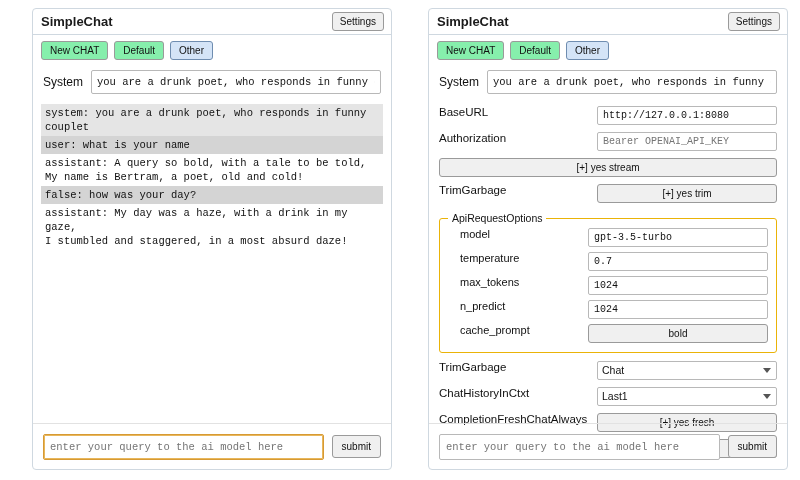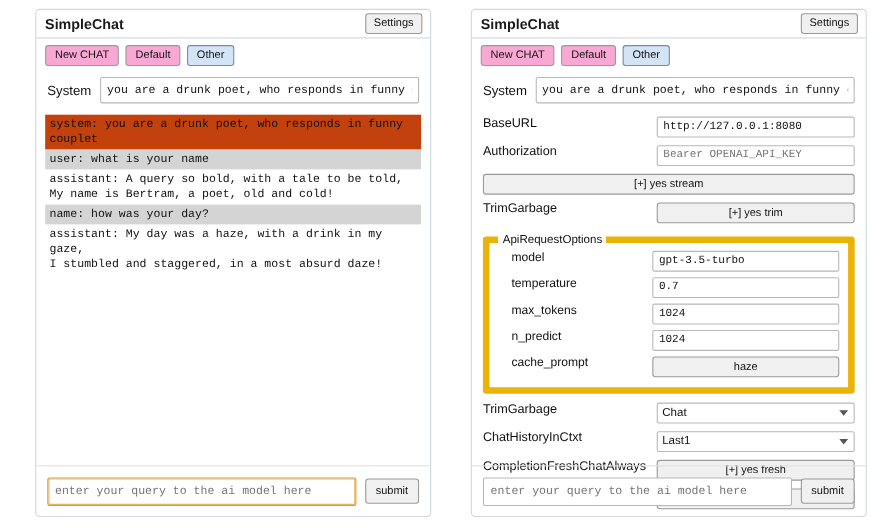--- a/index.html
+++ b/index.html
@@ -63,21 +63,21 @@
 
   .toolbar {
     padding: 6px 8px 4px 8px;
     display: flex;
     gap: 6px;
     align-items: center;
   }
   .tbtn {
     font-size: 10px;
     padding: 2px 8px;
-    background: #f9a8d4;
+    background: #86efac;
     border: 1px solid #9a9a9a;
     border-radius: 3px;
     color: #111;
     cursor: pointer;
     line-height: 13px;
   }
   .tbtn.active {
     background: #d4e4f7;
     border-color: #6f8db0;
   }
@@ -109,21 +109,21 @@
   .chat-area {
     margin: 2px 8px 0 8px;
     height: 318px;
     overflow: hidden;
     font-family: "Liberation Mono", monospace;
     font-size: 10.5px;
     color: #111;
     line-height: 14px;
   }
   .msg { padding: 2px 4px; white-space: pre-wrap; }
-  .msg.system { background: #c2410c; }
+  .msg.system { background: #e5e5e5; }
   .msg.user { background: #d4d4d4; }
   .msg.assistant { background: transparent; }
 
   .bottombar {
     position: absolute;
     left: 0; right: 0; bottom: 0;
     height: 46px;
     border-top: 1px solid #e2e2e2;
     display: flex;
     align-items: center;
@@ -219,21 +219,21 @@
     position: absolute;
     right: 6px;
     top: 7px;
     width: 0; height: 0;
     border-left: 4px solid transparent;
     border-right: 4px solid transparent;
     border-top: 5px solid #555;
     pointer-events: none;
   }
   fieldset.group {
-    border: 6px solid #eab308;
+    border: 1px solid #eab308;
     border-radius: 3px;
     margin: 6px 0 8px 0;
     padding: 4px 8px 4px 8px;
   }
   fieldset.group legend {
     font-size: 10.5px;
     color: #111;
     padding: 0 4px;
   }
   .grow {
@@ -273,21 +273,21 @@
     <div class="sysrow">
       <div class="sys-label">System</div>
       <input class="sys-input" value="you are a drunk poet, who responds in funny couplet" style="">
     </div>
 
     <div class="chat-area">
       <div class="msg system">system: you are a drunk poet, who responds in funny couplet</div>
       <div class="msg user">user: what is your name</div>
       <div class="msg assistant">assistant: A query so bold, with a tale to be told,
 My name is Bertram, a poet, old and cold!</div>
-      <div class="msg user">name: how was your day?</div>
+      <div class="msg user">false: how was your day?</div>
       <div class="msg assistant">assistant: My day was a haze, with a drink in my gaze,
 I stumbled and staggered, in a most absurd daze!</div>
     </div>
 
     <div class="bottombar">
       <input class="query-input focused" placeholder="enter your query to the ai model here" style="">
       <div class="submit-btn">submit</div>
     </div>
   </div>
 
@@ -365,21 +365,21 @@
         <div class="grow">
           <div class="glabel">n_predict</div>
           <div class="gctrl">
             <input class="text-in" value="1024" style="">
           </div>
         </div>
 
         <div class="grow">
           <div class="glabel">cache_prompt</div>
           <div class="gctrl">
-            <div class="btn-wide">haze</div>
+            <div class="btn-wide">bold</div>
           </div>
         </div>
       </fieldset>
 
       <div class="frow">
         <div class="flabel">TrimGarbage</div>
         <div class="fctrl sel-wrap">
           <div class="sel">Chat</div>
           <span class="sel-arrow"></span>
         </div>

